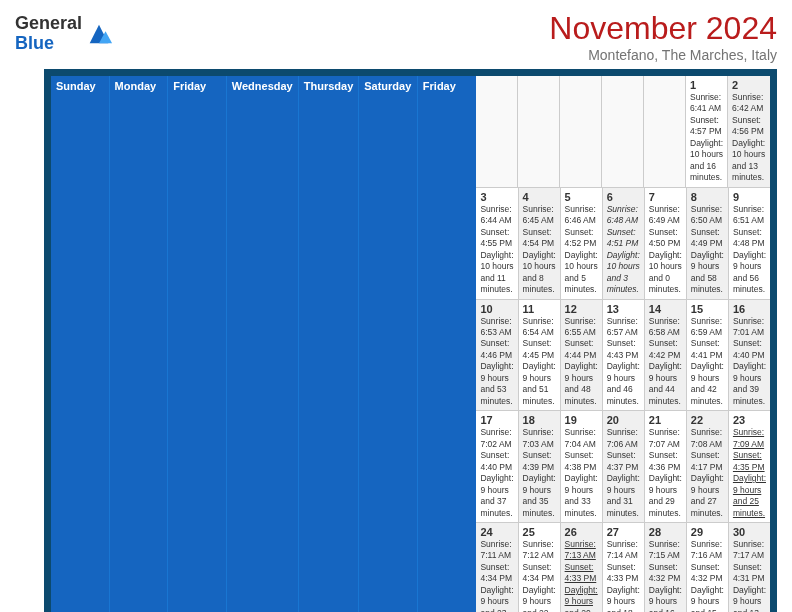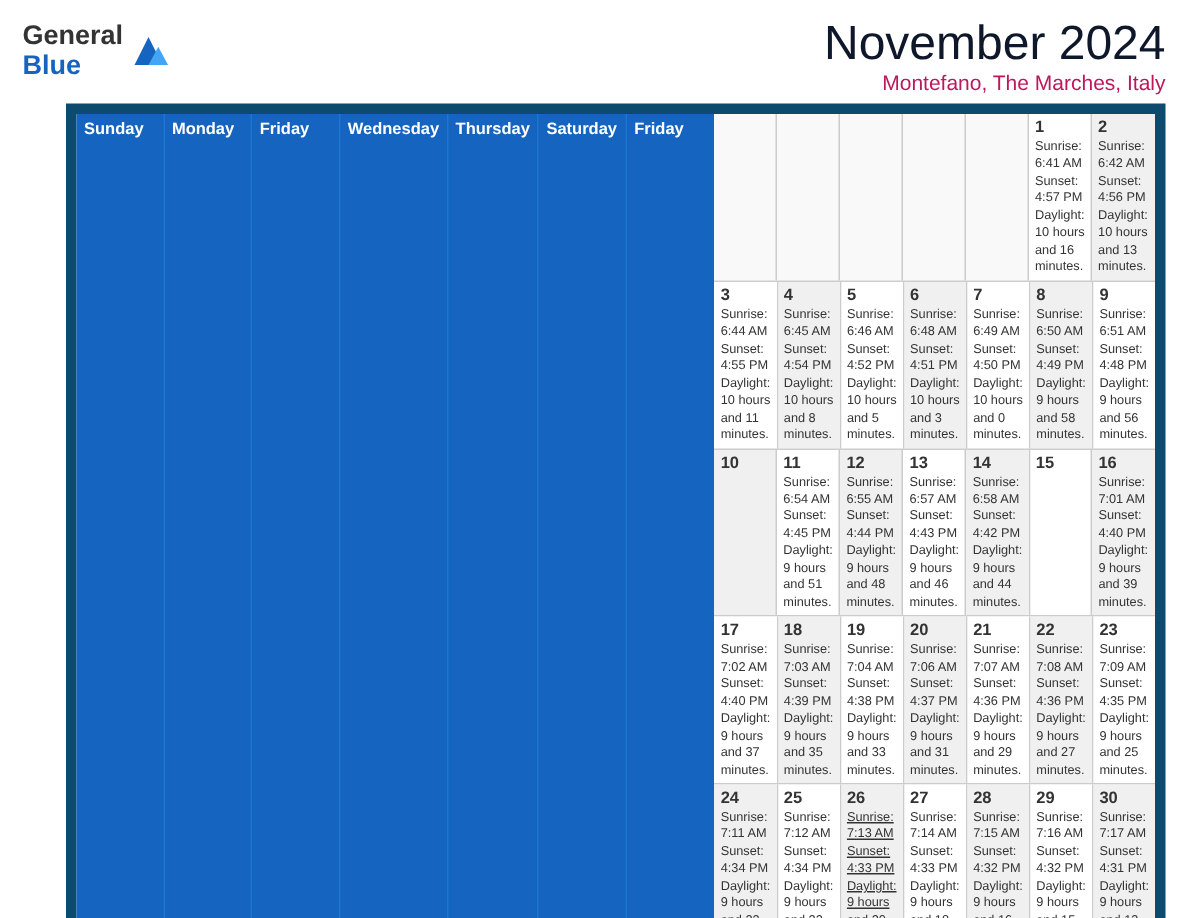--- a/index.html
+++ b/index.html
@@ -39,25 +39,25 @@
       width: 28px;
       height: 28px;
       margin-left: 3px;
     }
     .title-block {
       text-align: right;
     }
     .month-title {
       font-size: 32px;
       font-weight: normal;
-      color: #0f172a;
+      color: #b91c1c;
     }
     .location {
       font-size: 14px;
-      color: #be185d;
+      color: #737373;
     }
     .calendar {
       flex: 1;
       display: flex;
       border: 7px solid #0c4a6e;
       margin-left: 29px;
     }
     .cal-header {
       display: grid;
       grid-template-columns: repeat(7, 1fr);
@@ -174,21 +174,21 @@
 Daylight: 10 hours and 8 minutes.</div>
           </div>
           <div class="cal-cell">
             <span class="day-num">5</span>
             <div class="day-info" style="white-space: pre-line;">Sunrise: 6:46 AM
 Sunset: 4:52 PM
 Daylight: 10 hours and 5 minutes.</div>
           </div>
           <div class="cal-cell shaded">
             <span class="day-num">6</span>
-            <div class="day-info" style="white-space: pre-line;">Sunrise: 6:48 AM
+            <div class="day-info" style="white-space: pre-line; font-style: italic;">Sunrise: 6:48 AM
 Sunset: 4:51 PM
 Daylight: 10 hours and 3 minutes.</div>
           </div>
           <div class="cal-cell">
             <span class="day-num">7</span>
             <div class="day-info" style="white-space: pre-line;">Sunrise: 6:49 AM
 Sunset: 4:50 PM
 Daylight: 10 hours and 0 minutes.</div>
           </div>
           <div class="cal-cell shaded">
@@ -200,20 +200,23 @@
           <div class="cal-cell">
             <span class="day-num">9</span>
             <div class="day-info" style="white-space: pre-line;">Sunrise: 6:51 AM
 Sunset: 4:48 PM
 Daylight: 9 hours and 56 minutes.</div>
           </div>
         </div>
         <div class="cal-row">
           <div class="cal-cell shaded">
             <span class="day-num">10</span>
+            <div class="day-info" style="white-space: pre-line;">Sunrise: 6:53 AM
+Sunset: 4:46 PM
+Daylight: 9 hours and 53 minutes.</div>
           </div>
           <div class="cal-cell">
             <span class="day-num">11</span>
             <div class="day-info" style="white-space: pre-line;">Sunrise: 6:54 AM
 Sunset: 4:45 PM
 Daylight: 9 hours and 51 minutes.</div>
           </div>
           <div class="cal-cell shaded">
             <span class="day-num">12</span>
             <div class="day-info" style="white-space: pre-line;">Sunrise: 6:55 AM
@@ -227,20 +230,23 @@
 Daylight: 9 hours and 46 minutes.</div>
           </div>
           <div class="cal-cell shaded">
             <span class="day-num">14</span>
             <div class="day-info" style="white-space: pre-line;">Sunrise: 6:58 AM
 Sunset: 4:42 PM
 Daylight: 9 hours and 44 minutes.</div>
           </div>
           <div class="cal-cell">
             <span class="day-num">15</span>
+            <div class="day-info" style="white-space: pre-line;">Sunrise: 6:59 AM
+Sunset: 4:41 PM
+Daylight: 9 hours and 42 minutes.</div>
           </div>
           <div class="cal-cell shaded">
             <span class="day-num">16</span>
             <div class="day-info" style="white-space: pre-line;">Sunrise: 7:01 AM
 Sunset: 4:40 PM
 Daylight: 9 hours and 39 minutes.</div>
           </div>
         </div>
         <div class="cal-row">
           <div class="cal-cell">
@@ -269,26 +275,26 @@
           </div>
           <div class="cal-cell">
             <span class="day-num">21</span>
             <div class="day-info" style="white-space: pre-line;">Sunrise: 7:07 AM
 Sunset: 4:36 PM
 Daylight: 9 hours and 29 minutes.</div>
           </div>
           <div class="cal-cell shaded">
             <span class="day-num">22</span>
             <div class="day-info" style="white-space: pre-line;">Sunrise: 7:08 AM
-Sunset: 4:36 PM
+Sunset: 4:17 PM
 Daylight: 9 hours and 27 minutes.</div>
           </div>
           <div class="cal-cell">
             <span class="day-num">23</span>
-            <div class="day-info" style="white-space: pre-line;">Sunrise: 7:09 AM
+            <div class="day-info" style="white-space: pre-line; text-decoration: underline;">Sunrise: 7:09 AM
 Sunset: 4:35 PM
 Daylight: 9 hours and 25 minutes.</div>
           </div>
         </div>
         <div class="cal-row">
           <div class="cal-cell shaded">
             <span class="day-num">24</span>
             <div class="day-info" style="white-space: pre-line;">Sunrise: 7:11 AM
 Sunset: 4:34 PM
 Daylight: 9 hours and 23 minutes.</div>

